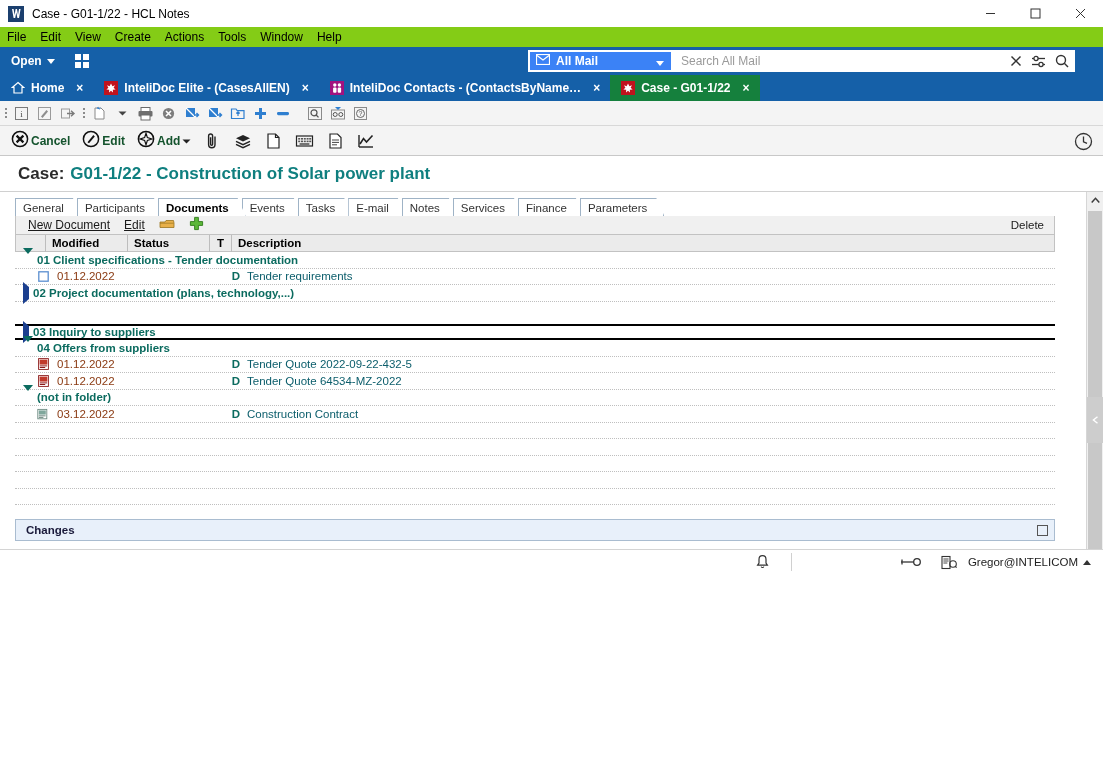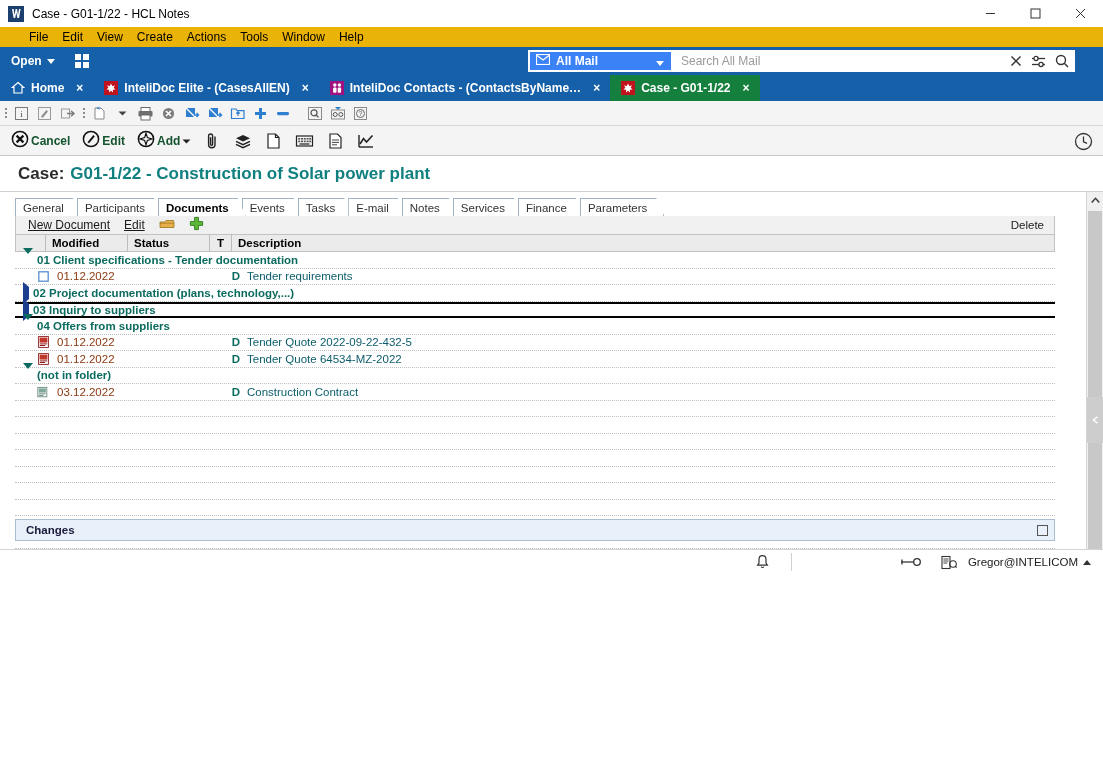--- a/index.html
+++ b/index.html
@@ -41,23 +41,23 @@
   .win-btn {
     width: 45px; height: 27px;
     display: flex; align-items: center; justify-content: center;
     font-size: 12px; color: #222;
   }
   .win-btn svg { display: block; }
 
   
   .menubar {
     height: 20px; flex: 0 0 20px;
-    background: #eab308;
-    display: flex; align-items: center;
-    padding-left: 22px;
+    background: #84cc16;
+    display: flex; align-items: center;
+    padding-left: 0;
   }
   .menu-item {
     font-size: 12px; color: #000;
     padding: 1px 7px;
   }
 
   
   .bluebar {
     flex: 0 0 28px; height: 28px;
     background: #1560a8;
@@ -257,20 +257,21 @@
     display: flex; align-items: center;
     font-size: 11.5px;
     position: relative;
     border-bottom: 1px dotted #bfbfbf;
   }
   .row.cat { font-weight: bold; color: #0b6b5f; }
   .row.cat .twisty { margin-left: 8px; margin-right: 4px; }
   .row.selected {
     border-top: 2px solid #000;
     border-bottom: 2px solid #000;
+    margin-top: 22px;
   }
   .twisty-down {
     width: 0; height: 0;
     border-left: 5px solid transparent;
     border-right: 5px solid transparent;
     border-top: 6px solid #0b6b5f;
   }
   .twisty-right {
     width: 0; height: 0;
     border-top: 5px solid transparent;

